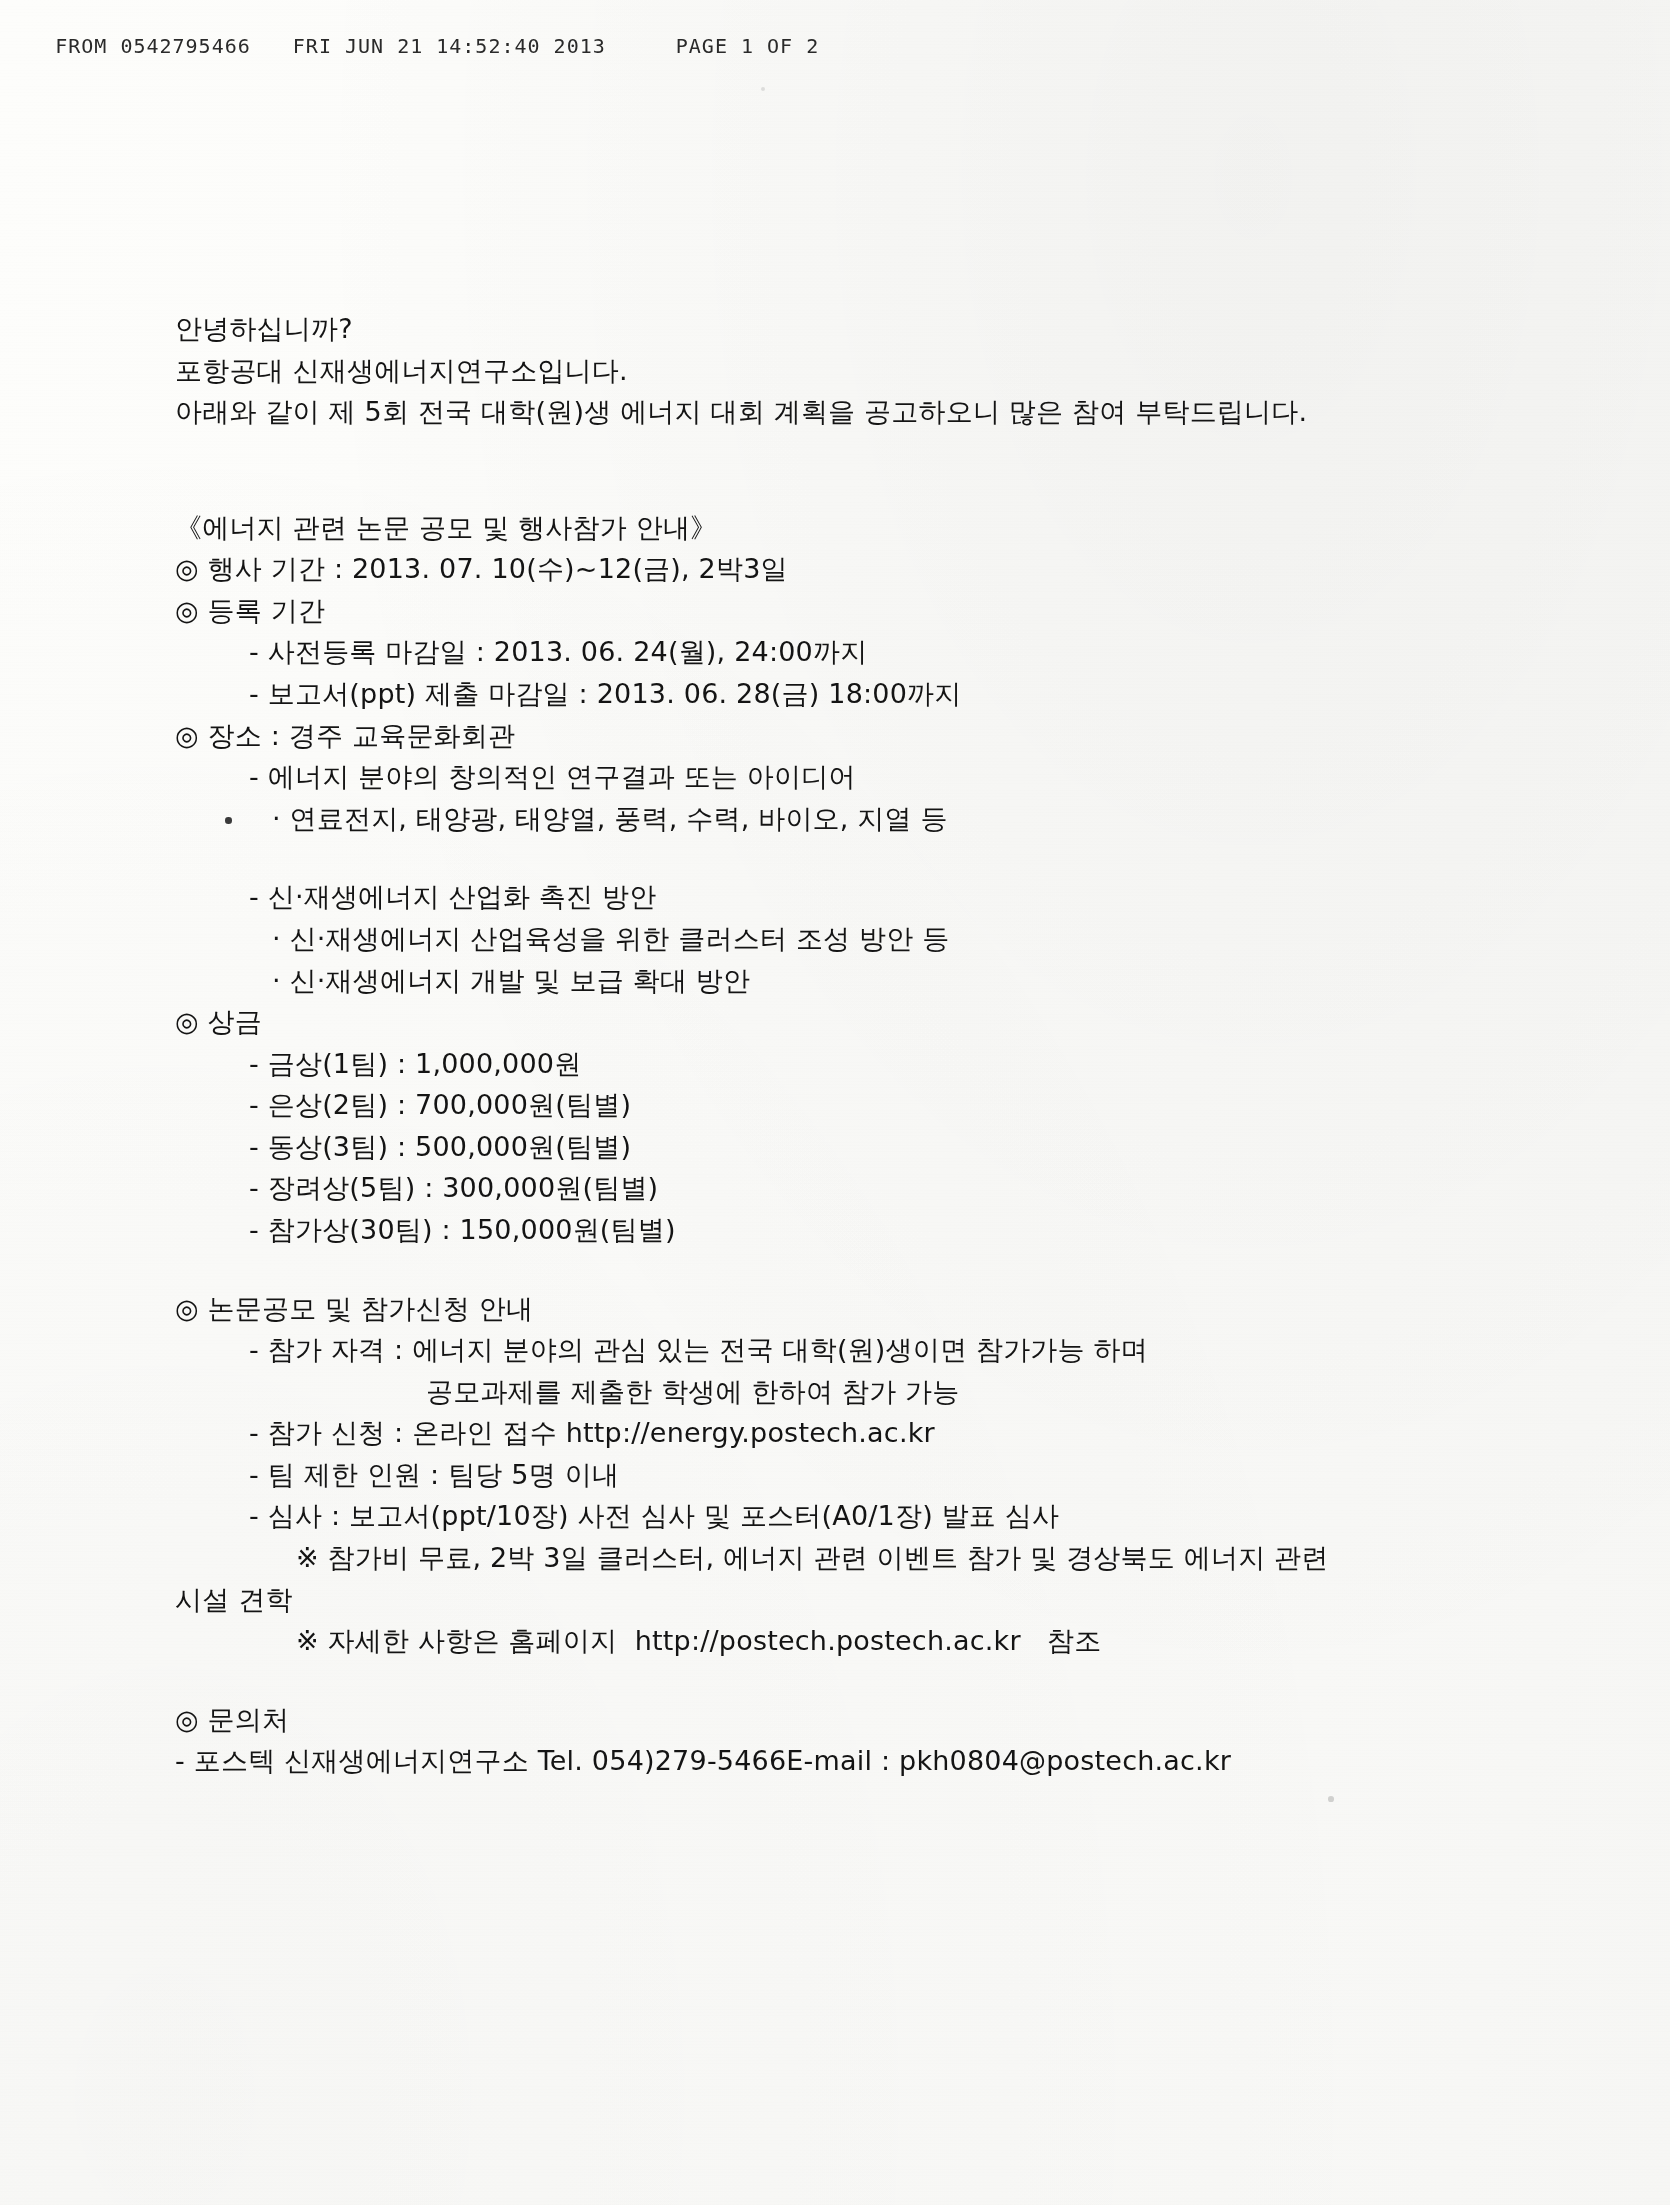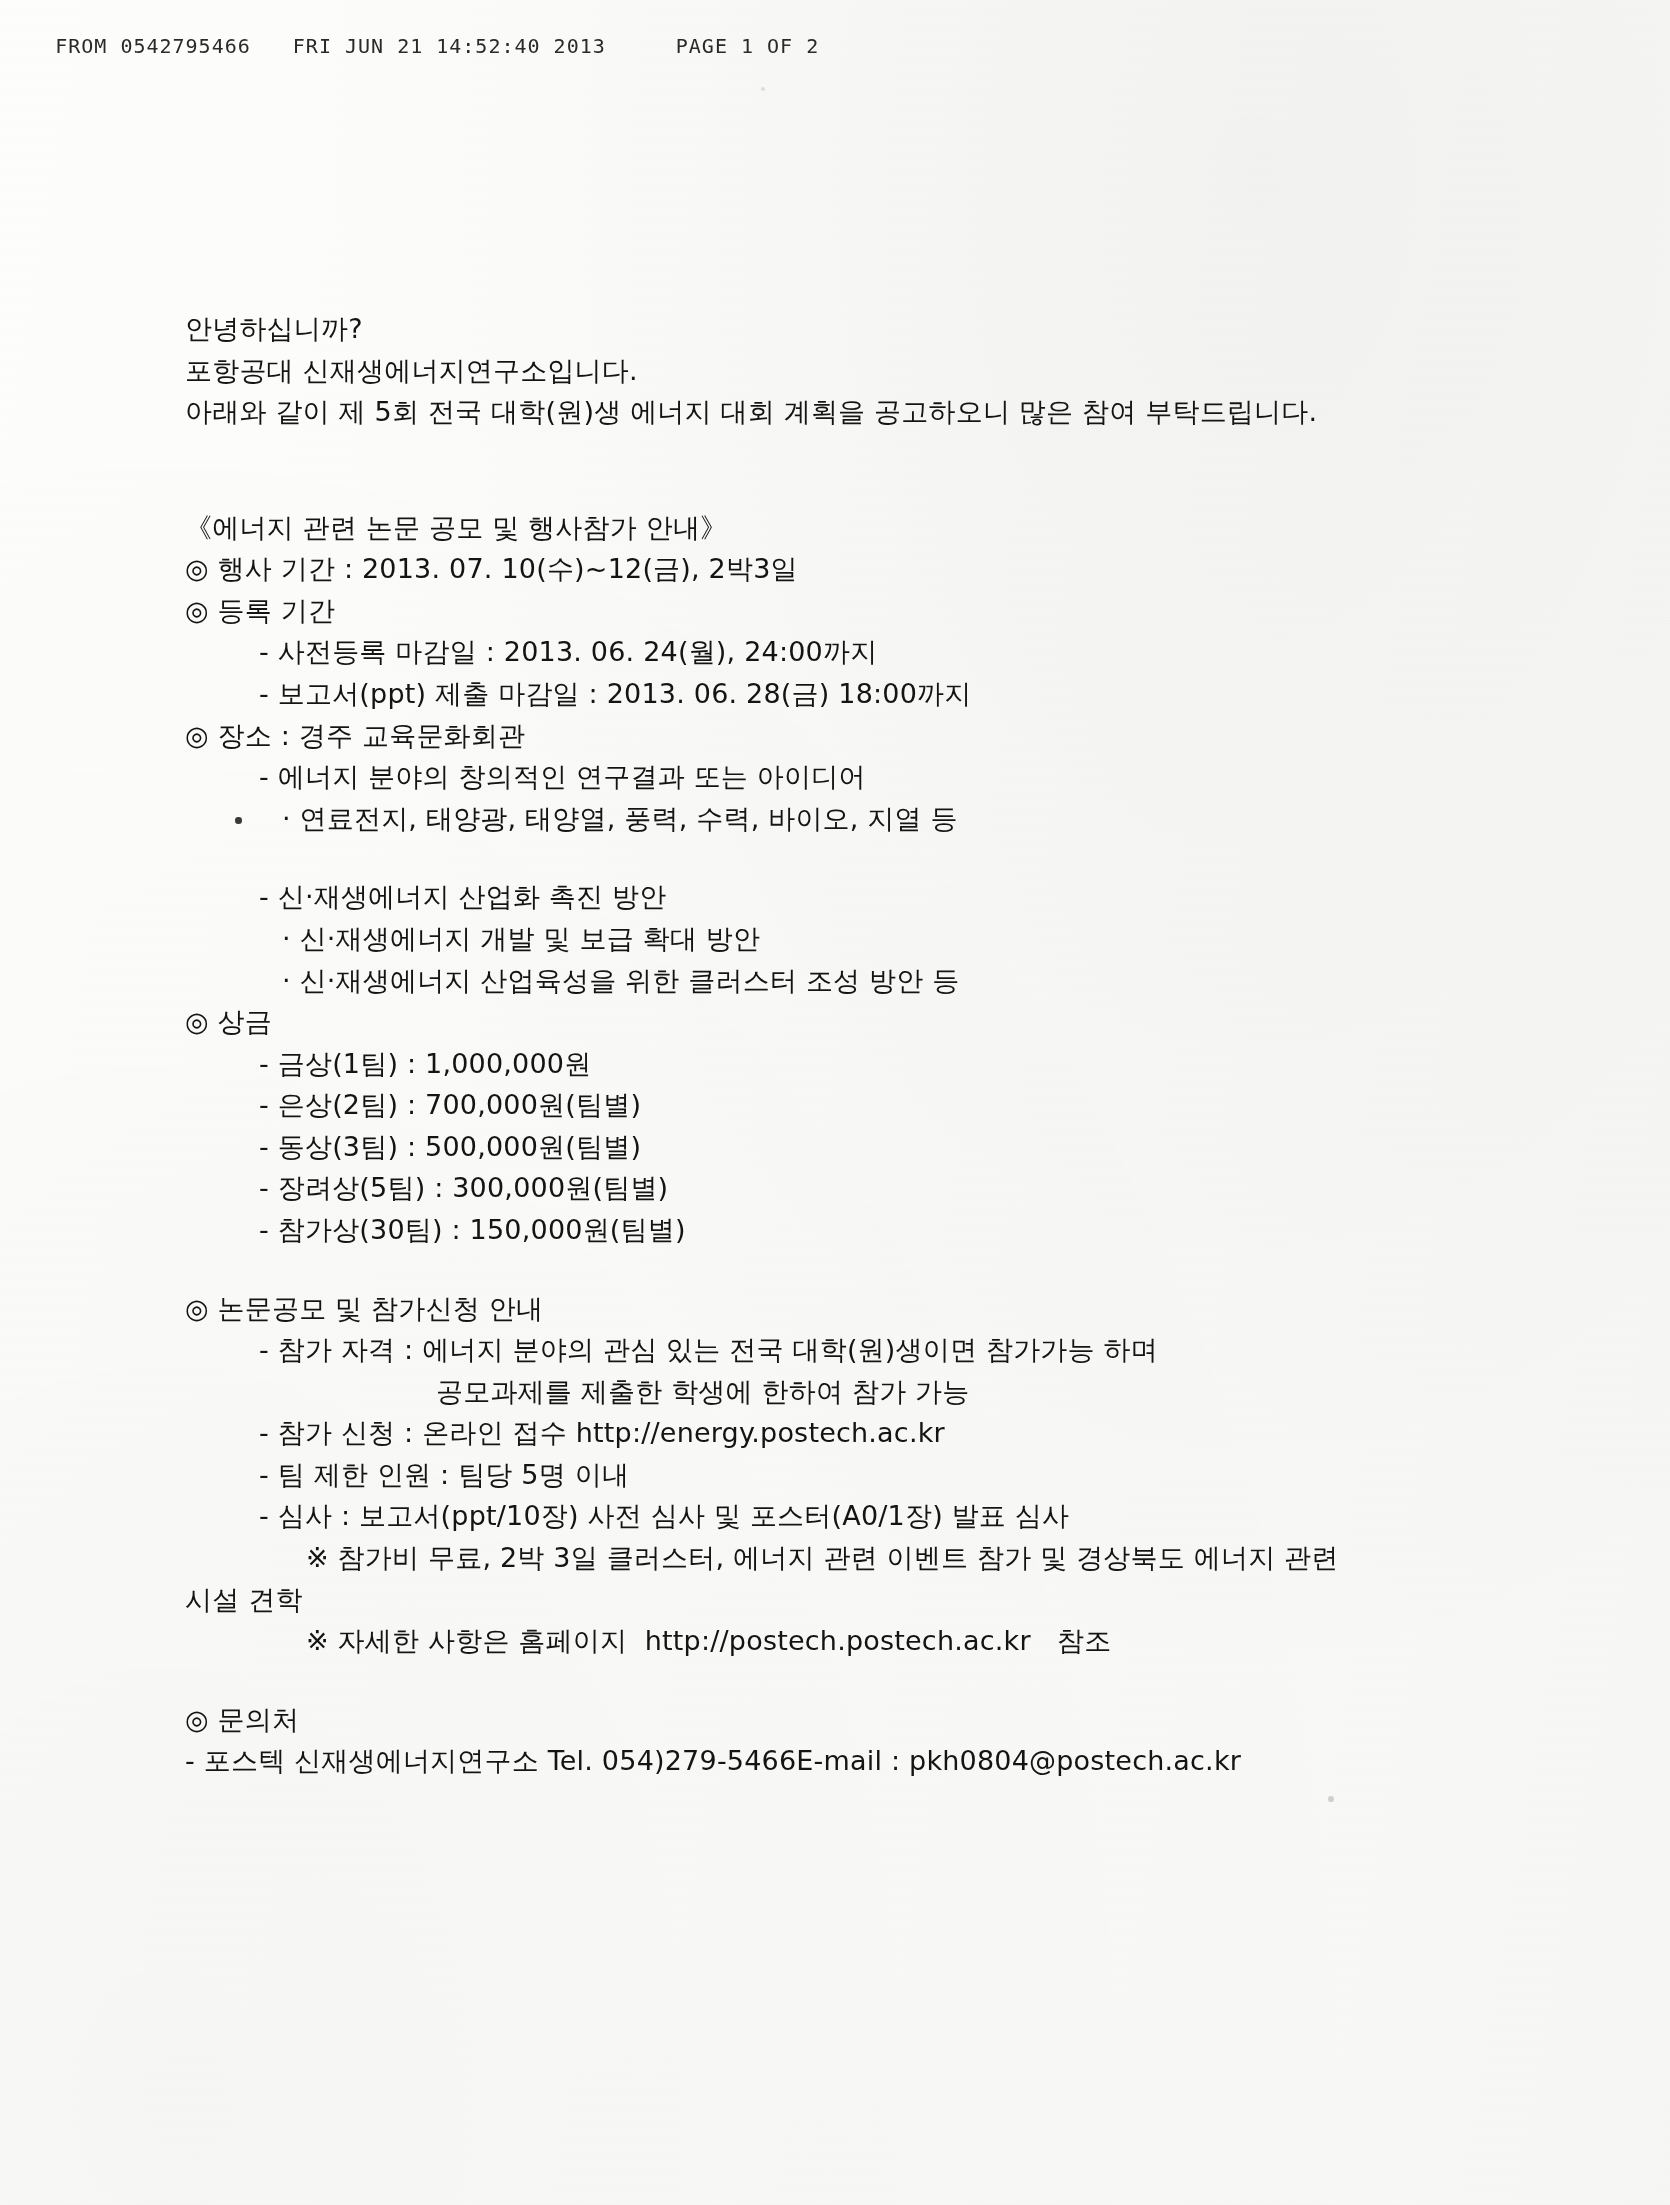--- a/index.html
+++ b/index.html
@@ -43,21 +43,21 @@
     color: #2a2a2a;
     white-space: pre;
   }
   .faxheader span { display: inline-block; }
   .fax-from { }
   .fax-date { margin-left: 42px; }
   .fax-page { margin-left: 70px; }
 
   .doc {
     position: absolute;
-    left: 185px;
+    left: 175px;
     top: 308px;
     width: 1482px;
     font-size: 27px;
     line-height: 1.54;
     color: #141414;
     letter-spacing: 0.2px;
   }
   .doc p {
     margin: 0;
     white-space: pre;
@@ -111,22 +111,22 @@
     <p>◎ 장소 : 경주 교육문화회관</p>
     <p class="ind2">- 에너지 분야의 창의적인 연구결과 또는 아이디어</p>
     <div class="row">
       <span class="stray-dot" style="top:19.4px;"></span>
       <p class="ind3">· 연료전지, 태양광, 태양열, 풍력, 수력, 바이오, 지열 등</p>
     </div>
 
     <div class="blank"></div>
 
     <p class="ind2">- 신·재생에너지 산업화 촉진 방안</p>
+    <p class="ind3">· 신·재생에너지 산업육성을 위한 클러스터 조성 방안 등</p>
     <p class="ind3">· 신·재생에너지 개발 및 보급 확대 방안</p>
-    <p class="ind3">· 신·재생에너지 산업육성을 위한 클러스터 조성 방안 등</p>
     <p>◎ 상금</p>
     <p class="ind2">- 금상(1팀) : 1,000,000원</p>
     <p class="ind2">- 은상(2팀) : 700,000원(팀별)</p>
     <p class="ind2">- 동상(3팀) : 500,000원(팀별)</p>
     <p class="ind2">- 장려상(5팀) : 300,000원(팀별)</p>
     <p class="ind2">- 참가상(30팀) : 150,000원(팀별)</p>
 
     <div class="blank"></div>
 
     <p>◎ 논문공모 및 참가신청 안내</p>

